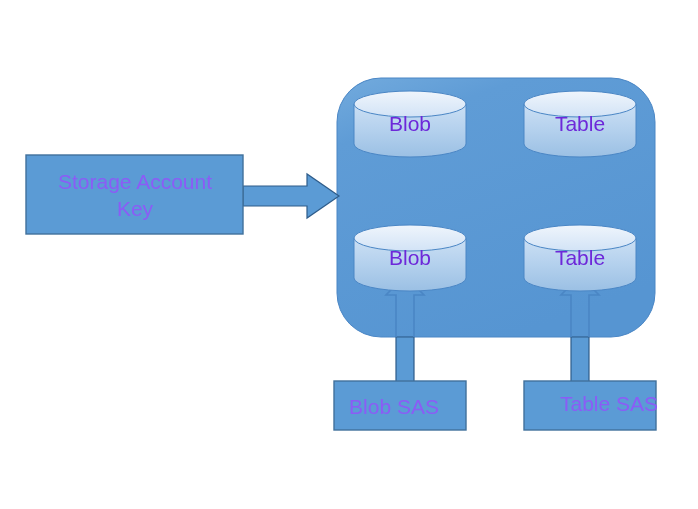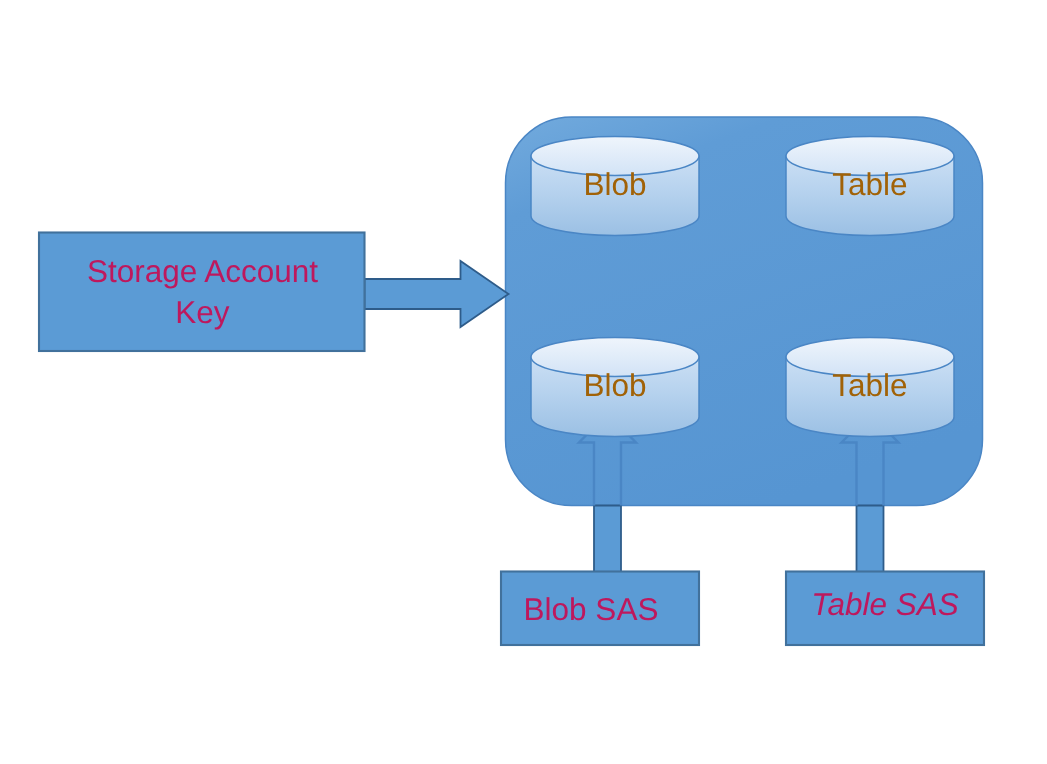--- a/index.html
+++ b/index.html
@@ -24,36 +24,36 @@
   .node-label {
     position: absolute;
     display: flex;
     align-items: center;
     justify-content: center;
     text-align: center;
     pointer-events: none;
     white-space: pre-line;
   }
   .box-label {
-    color: #be185d;
+    color: #8b5cf6;
     font-size: 21px;
     line-height: 27px;
     font-weight: 400;
   }
   .cyl-label {
-    color: #a16207;
+    color: #6d28d9;
     font-size: 21px;
     line-height: 24px;
     font-weight: 400;
   }
   
   #label-key      { left: 26px;  top: 155px; width: 218px; height: 80px; }
   
   #label-blob-sas  { left: 334px; top: 381px; width: 120px; height: 50px; }
-  #label-table-sas { left: 524px; top: 381px; width: 132px; height: 44px; font-style: italic; }
+  #label-table-sas { left: 543px; top: 381px; width: 132px; height: 44px; }
   
   #label-cyl-0 { left: 354px; top: 100px; width: 112px; height: 48px; }
   #label-cyl-1 { left: 524px; top: 100px; width: 112px; height: 48px; }
   #label-cyl-2 { left: 354px; top: 234px; width: 112px; height: 48px; }
   #label-cyl-3 { left: 524px; top: 234px; width: 112px; height: 48px; }
 </style>
 </head>
 <body>
 
 <svg id="canvas" viewBox="0 0 698 509">

